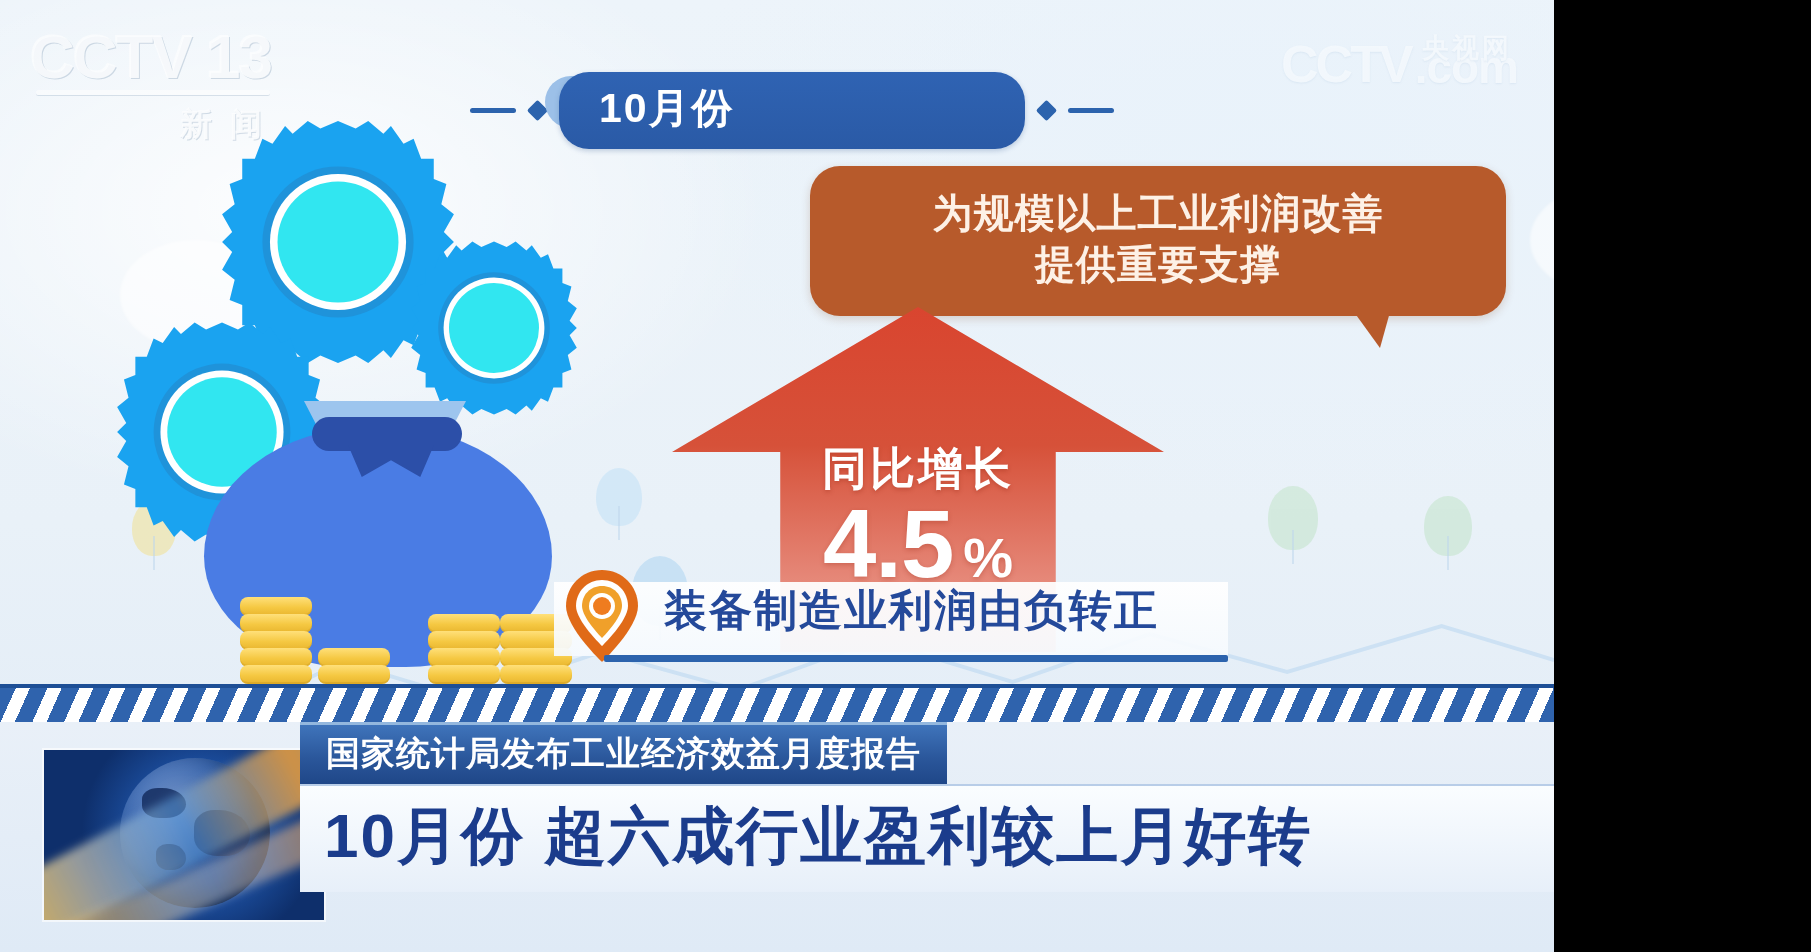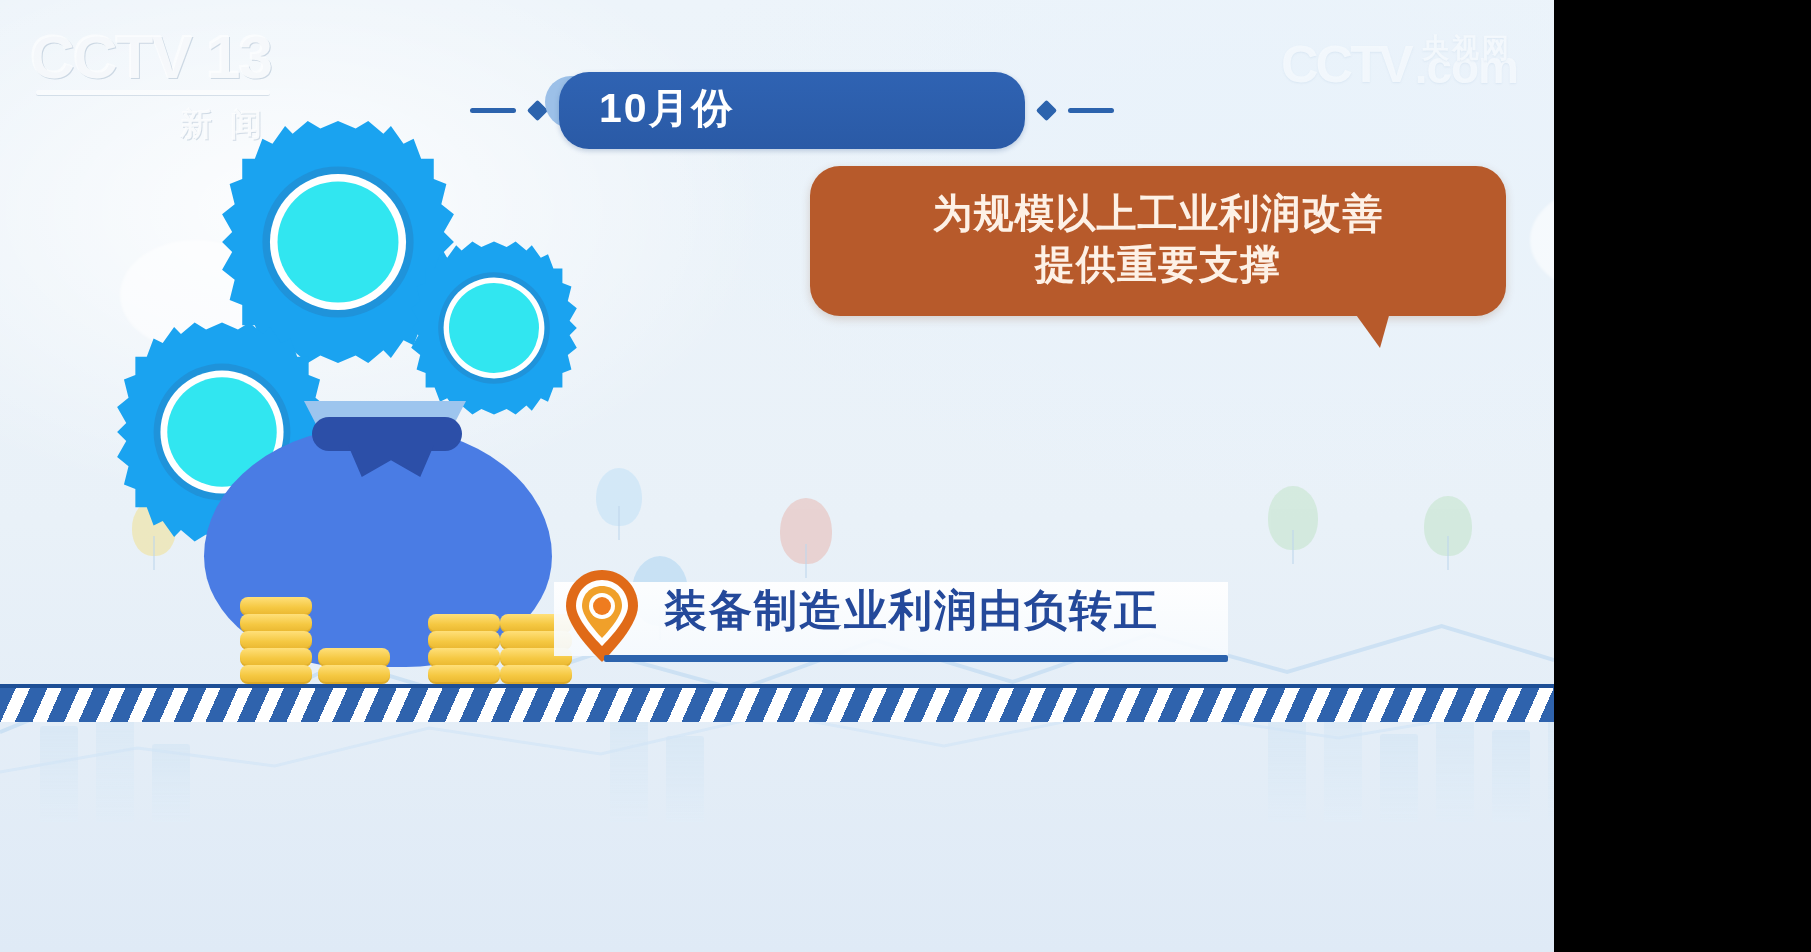--- a/index.html
+++ b/index.html
@@ -510,31 +510,52 @@
       <div class="coin"></div>
       <div class="coin"></div>
   </div>
 
   <div id="orange-bubble">
     <div>为规模以上工业利润改善</div>
     <div>提供重要支撑</div>
     <div class="bubble-tail"></div>
   </div>
 
+  <div id="red-arrow">
+    <div class="arrow-shape"></div>
+    <div class="arrow-label">同比增长</div>
+    <div class="arrow-value">
+      <span class="arrow-num">4.5</span>
+      <span class="arrow-pct">%</span>
+    </div>
+  </div>
 
   <div id="callout">
     <svg id="pin-icon" viewBox="0 0 80 96">
       <path d="M40 2 C20 2 4 18 4 38 C4 60 40 94 40 94 C40 94 76 60 76 38 C76 18 60 2 40 2 Z" fill="#e06a18"></path>
       <path d="M40 12 C25 12 14 24 14 38 C14 53 40 78 40 78 C40 78 66 53 66 38 C66 24 55 12 40 12 Z" fill="#ffffff"></path>
       <path d="M40 18 C28 18 20 27 20 38 C20 50 40 70 40 70 C40 70 60 50 60 38 C60 27 52 18 40 18 Z" fill="#f0a02a"></path>
       <circle cx="40" cy="38" r="13" fill="#ffffff"></circle>
       <circle cx="40" cy="38" r="9" fill="#ef7c1f"></circle>
     </svg>
     <div class="callout-text">装备制造业利润由负转正</div>
     <div class="callout-rule"></div>
   </div>
 
   <div id="stripe-band">
     <div class="band-edge-top"></div>
   </div>
 
+  <div id="lower-third">
+    <div id="news-thumb">
+      <div class="glob-sphere">
+        <div class="land" style="left:22px;top:30px;width:44px;height:30px;"></div>
+        <div class="land" style="left:74px;top:52px;width:56px;height:46px;"></div>
+        <div class="land" style="left:36px;top:86px;width:30px;height:26px;"></div>
+      </div>
+      <div class="glob-streak"></div>
+      <div class="glob-streak2"></div>
+    </div>
+    <div id="subtitle-bar">国家统计局发布工业经济效益月度报告</div>
+    <div id="headline-bar">10月份 超六成行业盈利较上月好转</div>
+  </div>
 
 </div>
 
 </body></html>

